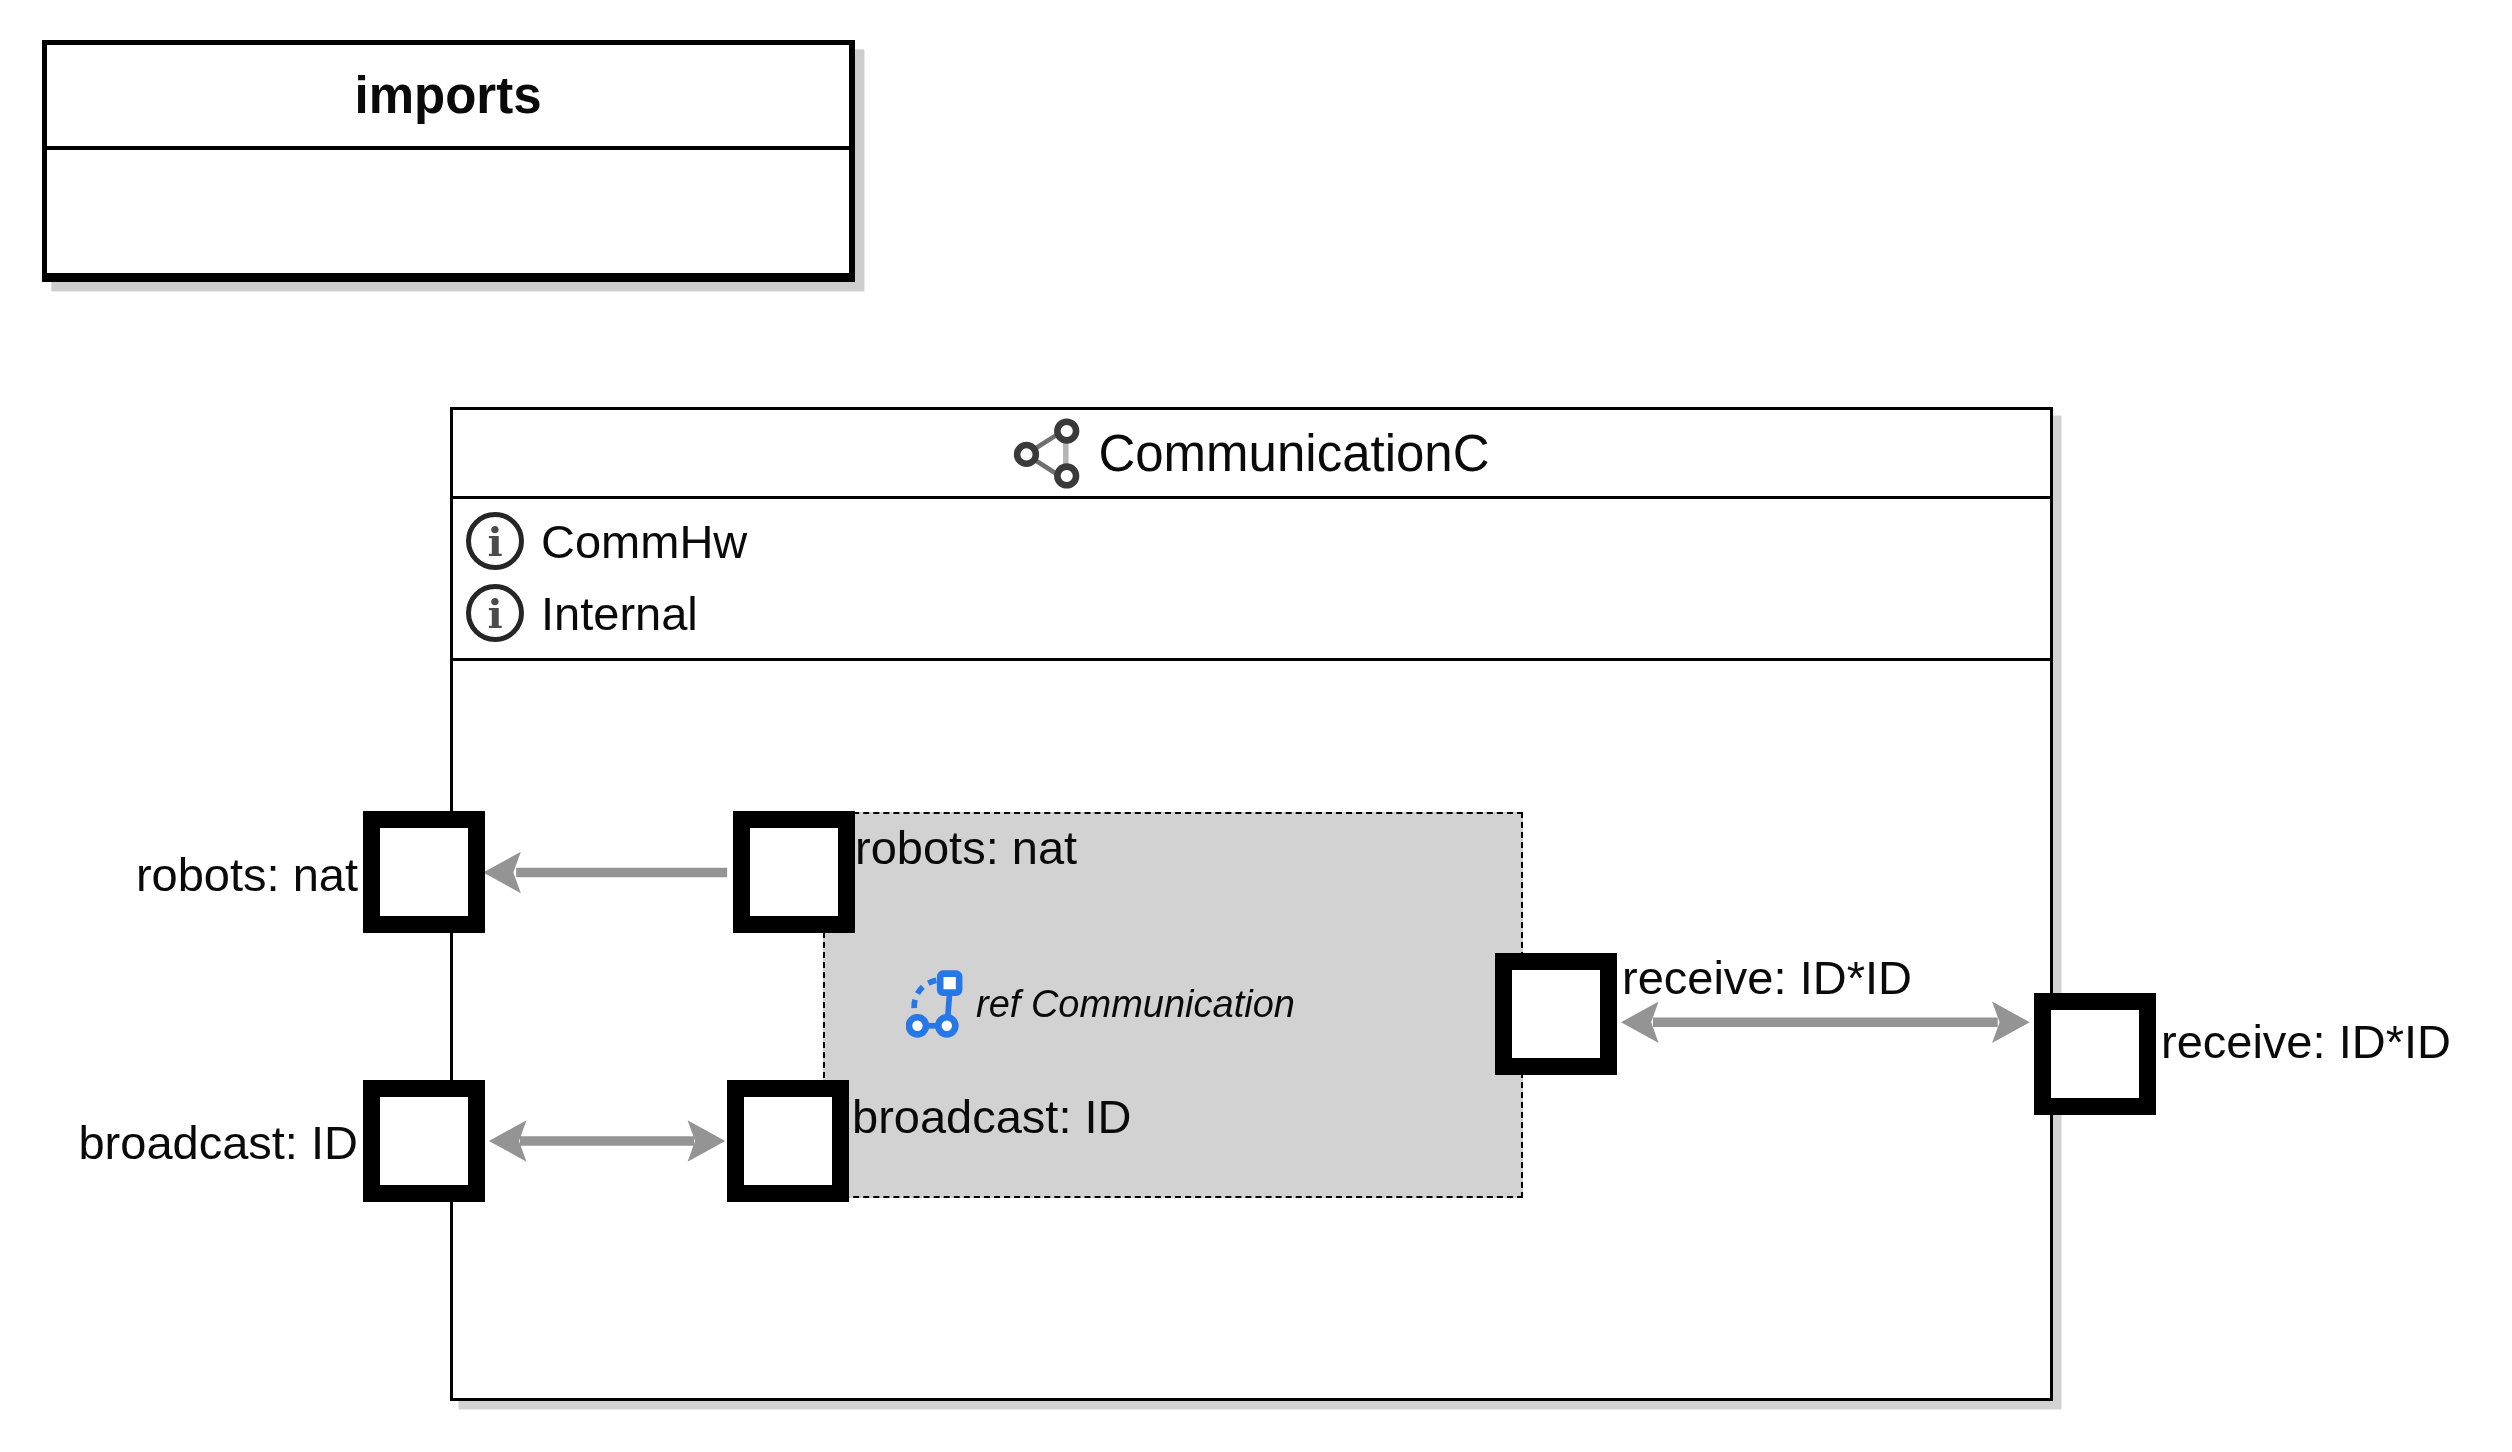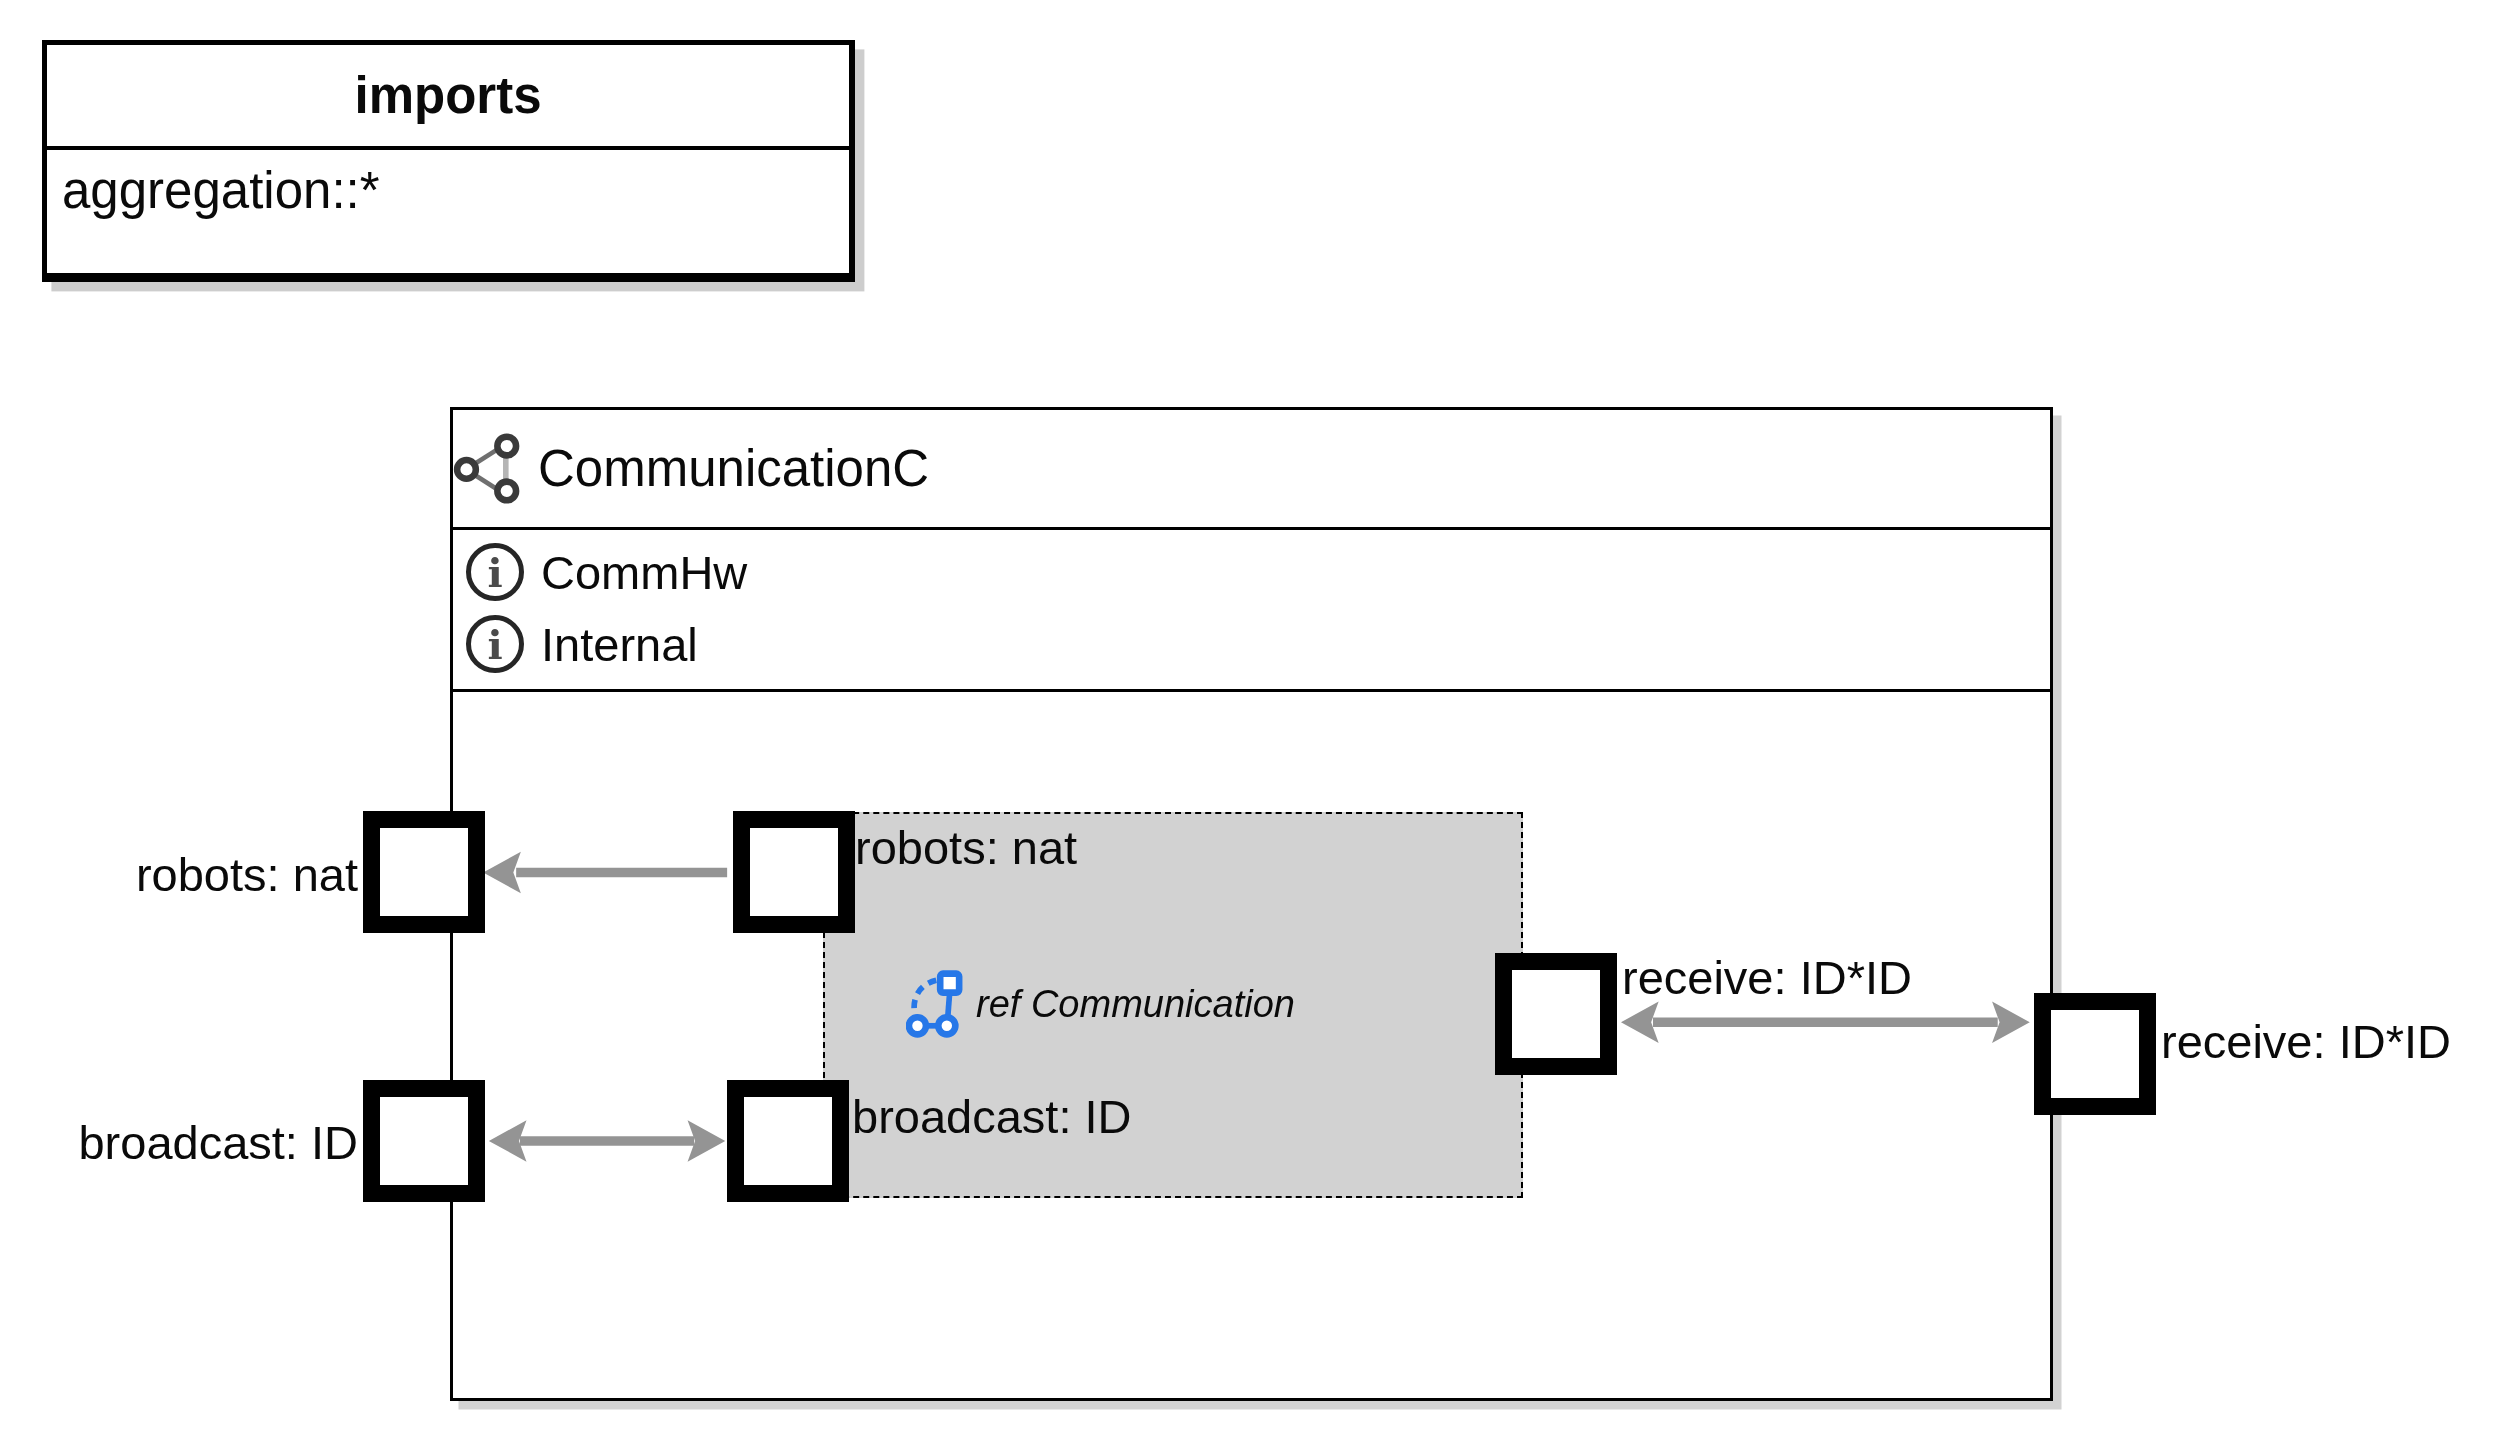--- a/index.html
+++ b/index.html
@@ -30,22 +30,22 @@
   }
 
   
   .component-box{
     position:absolute;left:450px;top:407px;width:1603px;height:994px;
     box-sizing:border-box;background:#ffffff;
     border:3.8px solid #000;
     box-shadow:8.5px 8.5px 0 #d2d2d2;
   }
   .component-header{
-    box-sizing:border-box;height:120px;border-bottom:3.8px solid #000;
-    display:flex;align-items:center;justify-content:flex-start;gap:15px;
+    box-sizing:border-box;height:89px;border-bottom:3.8px solid #000;
+    display:flex;align-items:center;justify-content:center;gap:15px;
     font-size:51px;
   }
   .component-interfaces{
     box-sizing:border-box;height:162px;border-bottom:3.8px solid #000;
     padding:9.4px 0 0 13px;
     display:flex;flex-direction:column;justify-content:flex-start;gap:5.7px;
   }
   .iface-row{display:flex;align-items:center;gap:17px;height:66px;font-size:47px;}
   .info-icon{
     box-sizing:border-box;width:58px;height:58px;border:5.7px solid #262626;border-radius:50%;
@@ -79,21 +79,20 @@
   
   .arrow-layer{position:absolute;left:0;top:0;width:2512px;height:1453px;}
 </style>
 </head>
 <body>
 
 <div class="canvas">
 
   <div class="imports-box">
     <div class="imports-header">imports</div>
-    <div class="imports-body">aggregation::*</div>
   </div>
 
   <div class="component-box">
     <div class="component-header">
       <svg width="70" height="73" viewBox="0 0 74 78">
         <line x1="23" y1="34" x2="48" y2="18" stroke="#6f6f6f" stroke-width="5"></line>
         <line x1="23" y1="46" x2="48" y2="62" stroke="#6f6f6f" stroke-width="5"></line>
         <line x1="56" y1="26" x2="56" y2="54" stroke="#b5b5b5" stroke-width="6"></line>
         <circle cx="14" cy="40" r="10" fill="#ffffff" stroke="#3a3a3a" stroke-width="7"></circle>
         <circle cx="57" cy="15" r="10" fill="#ffffff" stroke="#3a3a3a" stroke-width="7"></circle>

